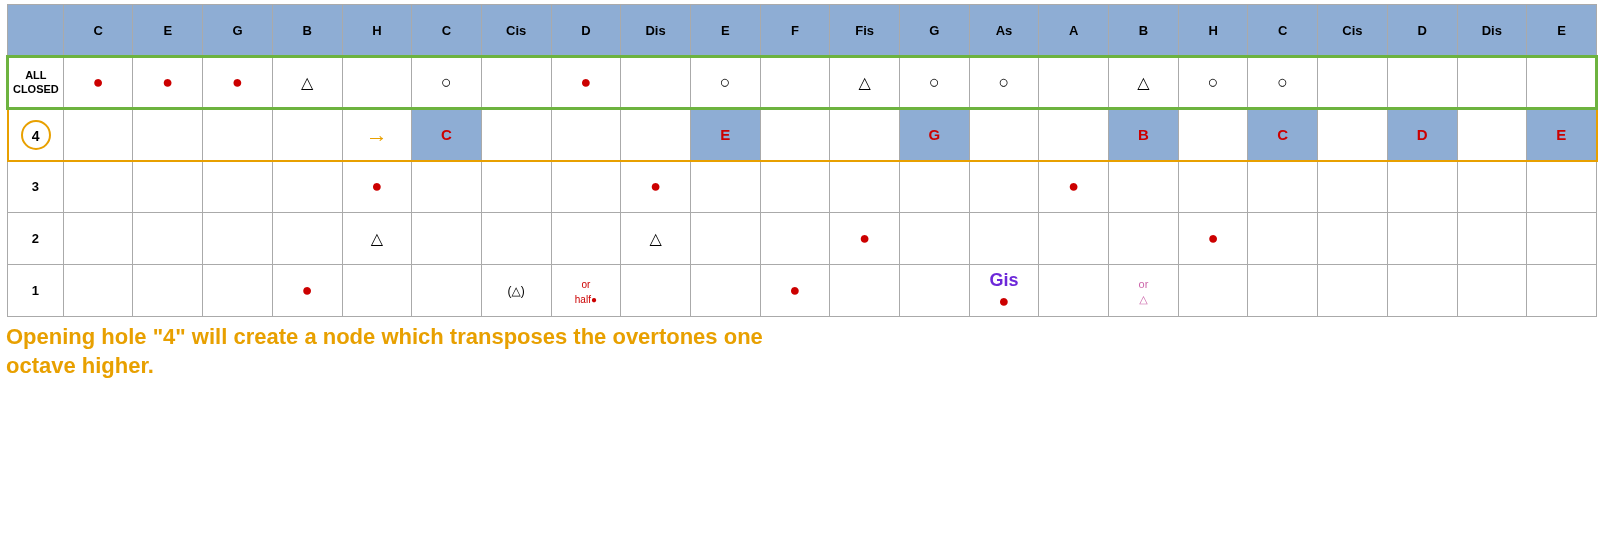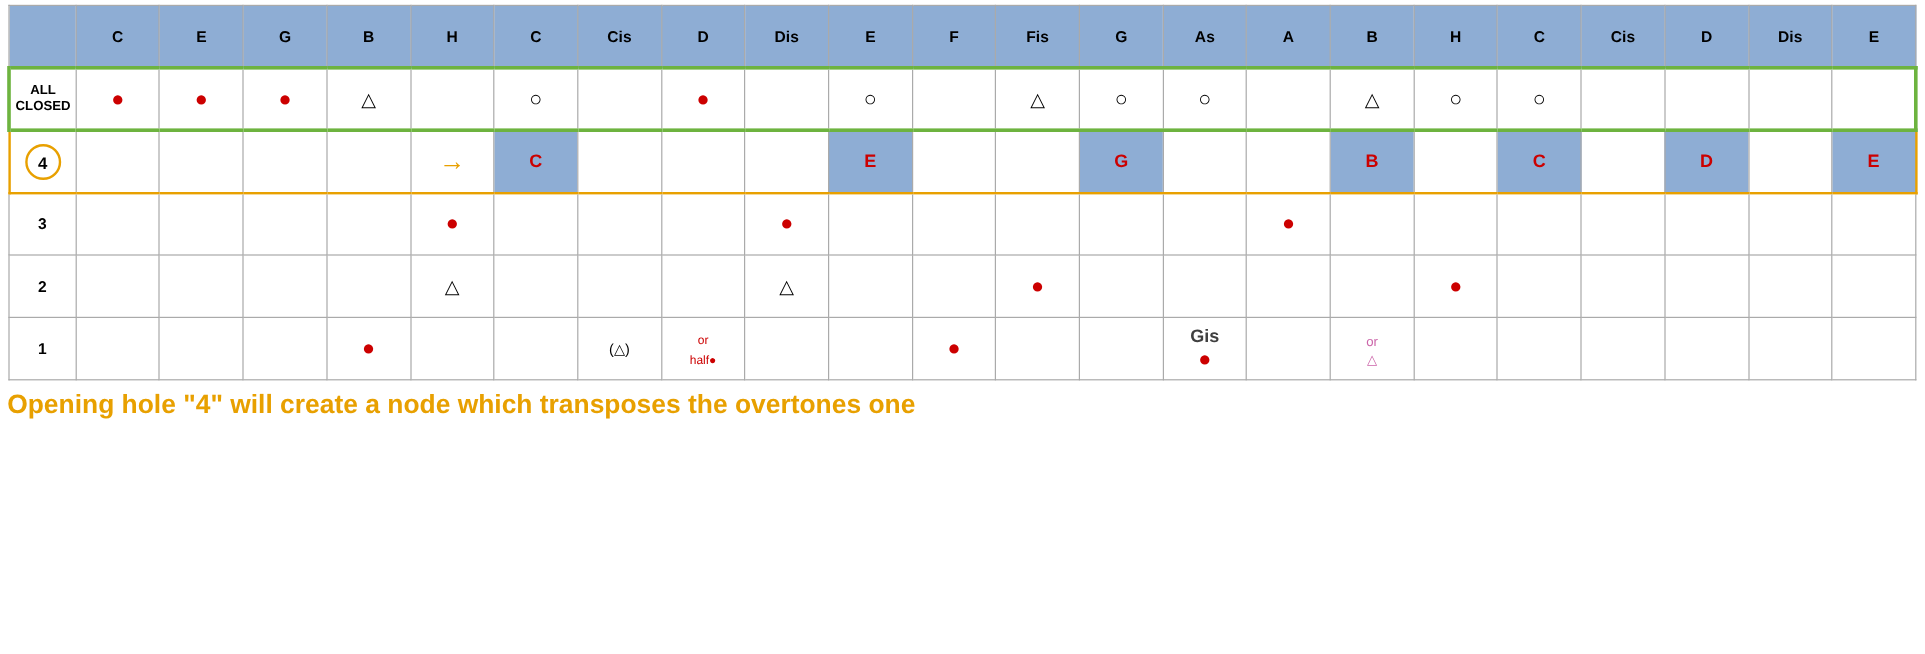--- a/index.html
+++ b/index.html
@@ -63,23 +63,23 @@
       color: #cc0000;
       line-height: 1.2;
     }
 
     .pink-text {
       color: #cc66aa;
       font-size: 11px;
     }
 
     .gis-bold {
-      color: #404040;
-      font-weight: bold;
-      font-size: 15px;
+      color: #6d28d9;
+      font-weight: bold;
+      font-size: 18px;
     }
 
     
     .caption {
       font-size: 22px;
       font-weight: bold;
       color: #e8a000;
       margin-top: 6px;
       line-height: 1.3;
     }
@@ -273,14 +273,15 @@
         <td></td>
         <td></td>
         <td></td>
         <td></td>
       </tr>
     </tbody>
   </table>
 
   <div class="caption">
     <span>Opening hole "4" will create a node which transposes the overtones one</span><br>
+    <span>octave higher.</span>
   </div>
 </div>
 
 </body></html>

